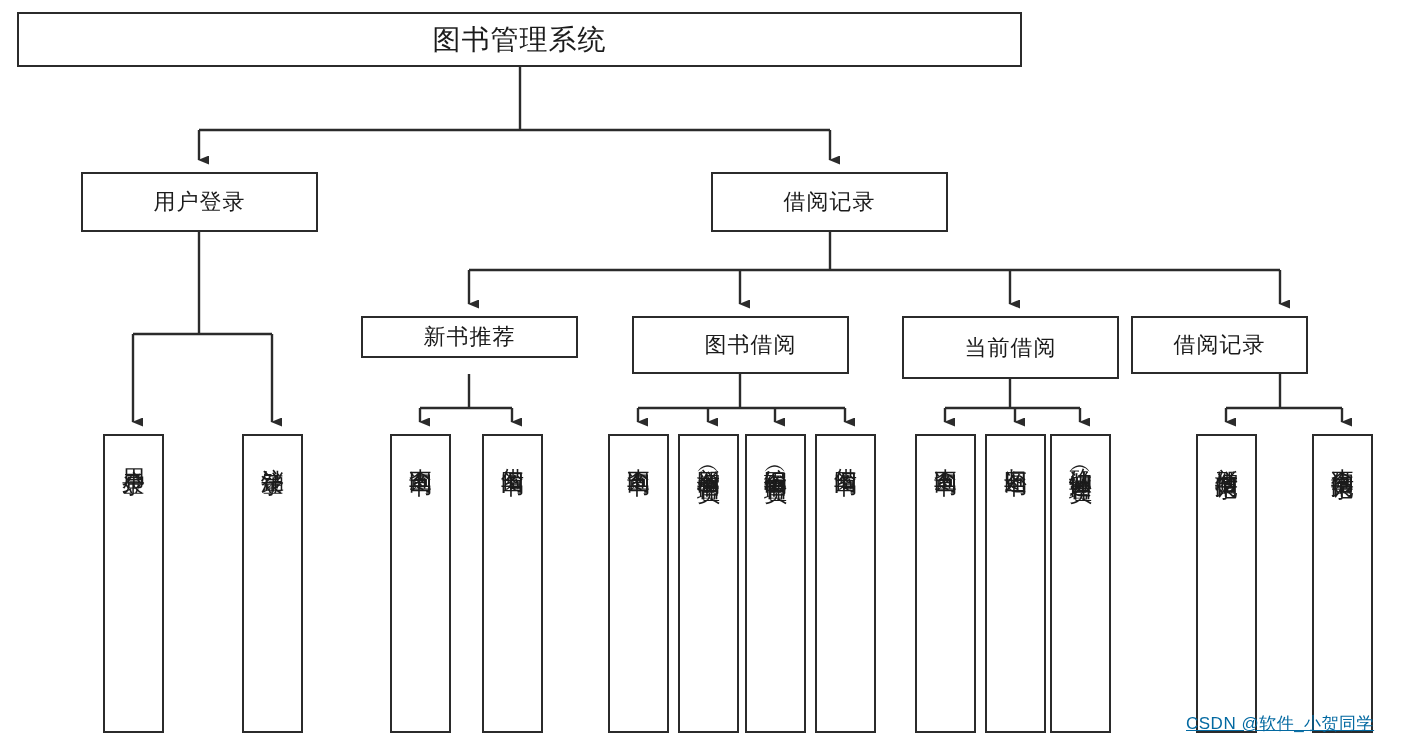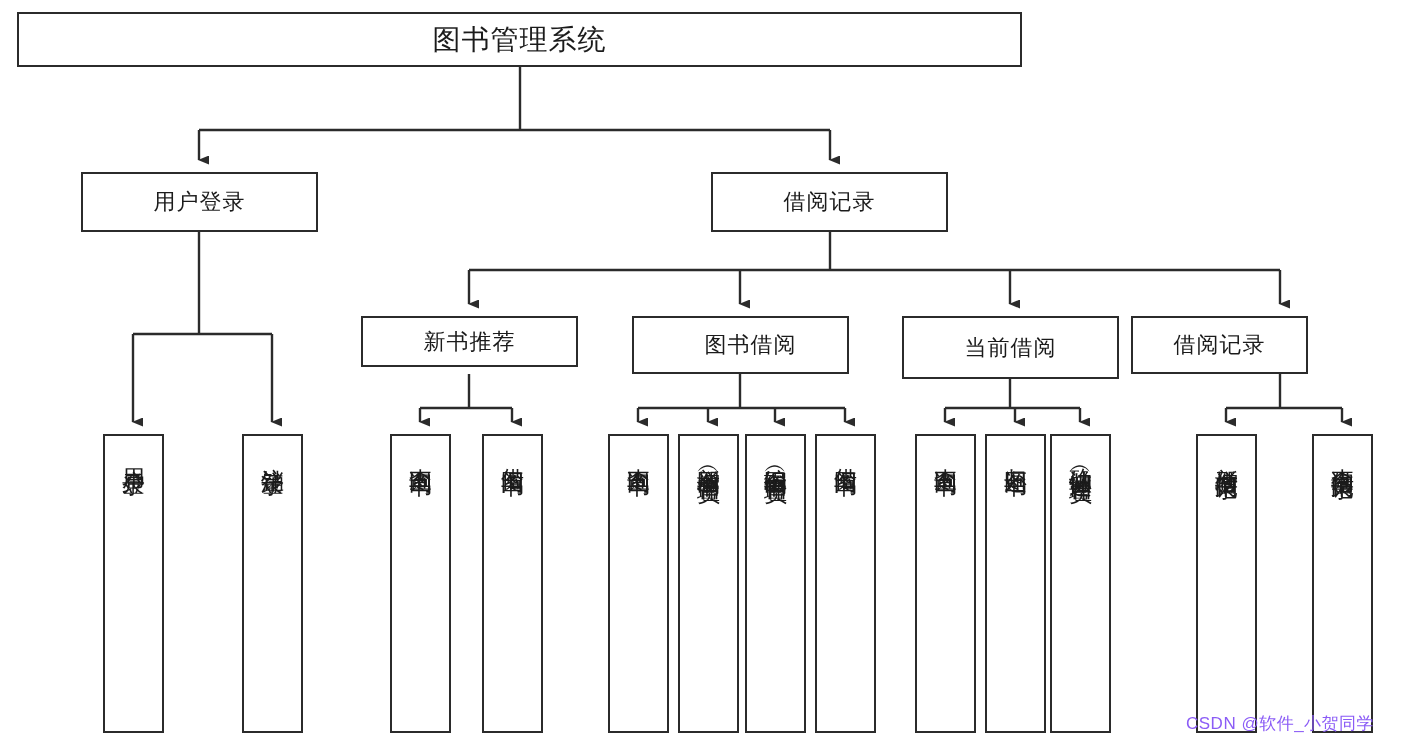--- a/index.html
+++ b/index.html
@@ -56,23 +56,24 @@
     line-height: 1.18;
     letter-spacing: 2px;
     white-space: nowrap;
     color: #1b1b1b;
   }
   .watermark {
     position: absolute;
     left: 1186px;
     top: 712px;
     font-size: 17px;
-    color: #8b5cf6;
+    color: #0369a1;
     white-space: nowrap;
     letter-spacing: 0.5px;
+    text-decoration: underline;
   }
 </style>
 </head>
 <body>
 
 <div id="diagram-root">
 
   <svg class="edges" viewBox="0 0 1405 747">
     <defs>
       <marker id="arrowhead" markerWidth="9" markerHeight="11" refX="4.5" refY="10" orient="auto" markerUnits="userSpaceOnUse">
@@ -128,21 +129,21 @@
     <span>图书管理系统</span>
   </div>
 
   <div class="node horizontal" style="left:81px; top:172px; width:237px; height:60px;">
     <span>用户登录</span>
   </div>
   <div class="node horizontal" style="left:711px; top:172px; width:237px; height:60px;">
     <span>借阅记录</span>
   </div>
 
-  <div class="node horizontal" style="left:361px; top:316px; width:217px; height:51px;">
+  <div class="node horizontal" style="left:361px; top:316px; width:217px; height:42px;">
     <span>新书推荐</span>
   </div>
   <div class="node horizontal" style="left:632px; top:316px; width:217px; height:58px;padding-left:20px;">
     <span>图书借阅</span>
   </div>
   <div class="node horizontal" style="left:902px; top:316px; width:217px; height:63px;">
     <span>当前借阅</span>
   </div>
   <div class="node horizontal" style="left:1131px; top:316px; width:177px; height:58px;">
     <span>借阅记录</span>

